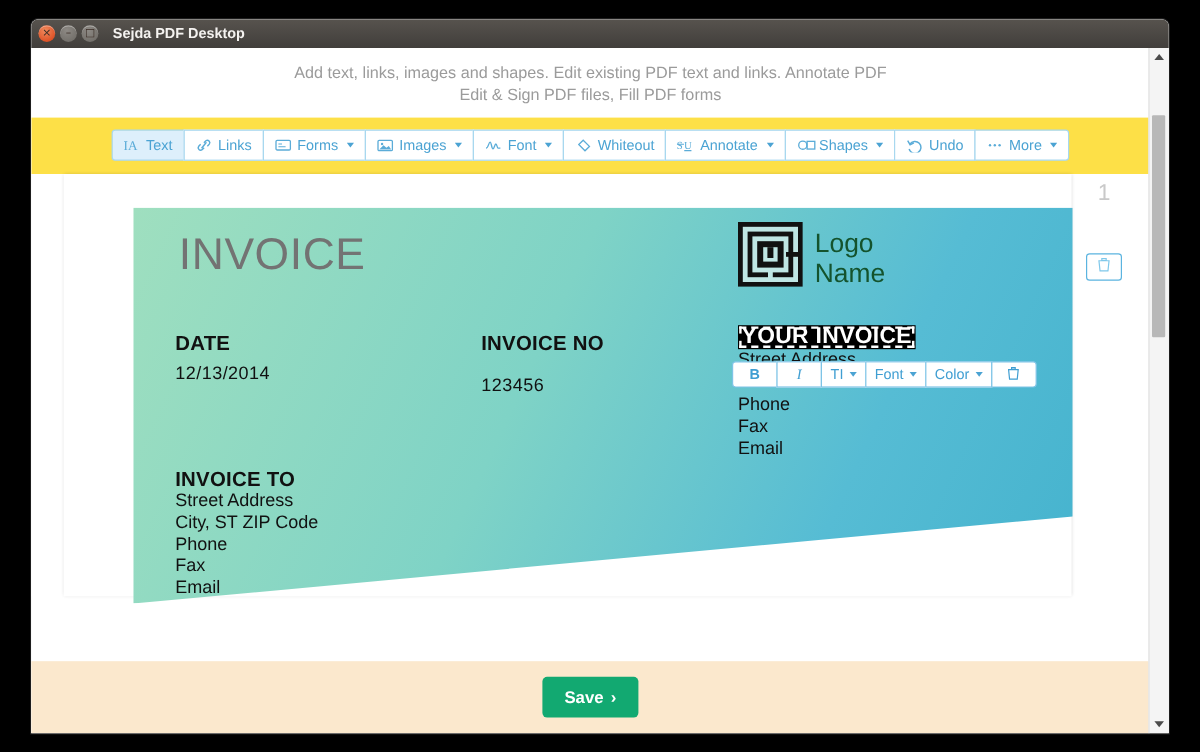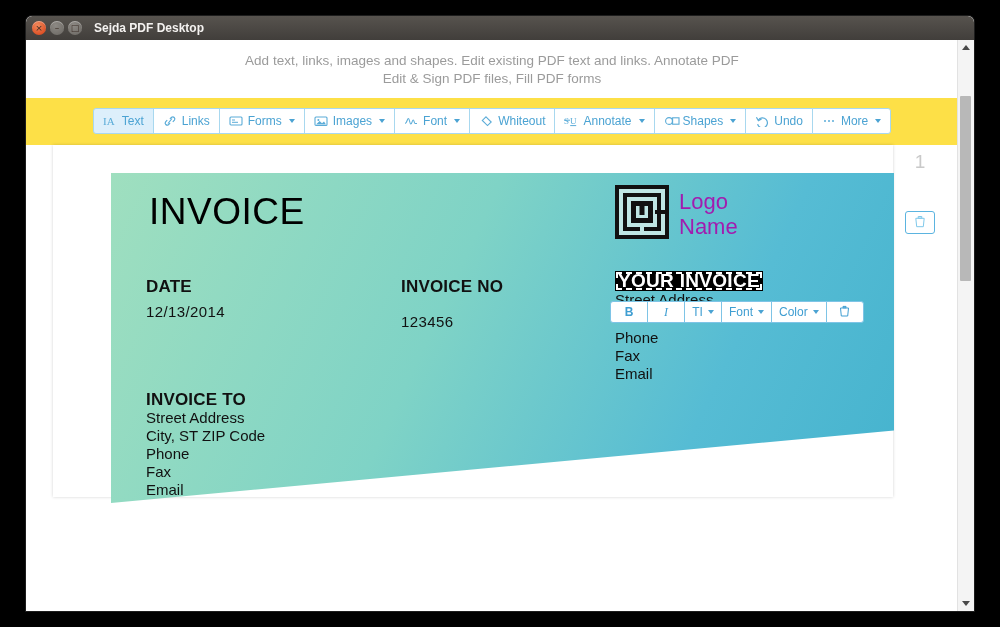--- a/index.html
+++ b/index.html
@@ -53,38 +53,38 @@
     color:#aecfe0;font-size:12px;padding:5px 11px;cursor:pointer;
   }
   
   .pagearea{position:relative;background:#fff;height:352px;}
   .page{position:absolute;left:27px;top:0;width:840px;height:352px;background:#fff;
         box-shadow:0 0 3px rgba(0,0,0,.18);}
   .invoice{position:absolute;left:58px;top:28px;width:783px;height:330px;overflow:hidden;}
   .invbg{position:absolute;inset:0;background:linear-gradient(115deg,#9fdfbf 0%,#7fd3c6 42%,#56bcd4 75%,#45b3ce 100%);
         clip-path:polygon(0 0,100% 0,100% 78%,0 100%);}
   .inv-inner{position:absolute;inset:0;color:#111;}
-  .inv-title{position:absolute;left:38px;top:18px;font-size:37px;letter-spacing:.5px;color:#000000;
+  .inv-title{position:absolute;left:38px;top:18px;font-size:37px;letter-spacing:.5px;color:#737373;
              font-family:"Liberation Sans",sans-serif;font-weight:400;}
   .lbl{font-weight:bold;font-size:17px;letter-spacing:.2px;}
   .val{font-size:15px;}
   .blk-date{position:absolute;left:35px;top:104px;}
   .blk-date .val{margin-top:6px;letter-spacing:.4px;}
   .blk-no{position:absolute;left:290px;top:104px;}
   .blk-no .val{margin-top:16px;letter-spacing:.4px;}
   .blk-to{position:absolute;left:35px;top:218px;line-height:18px;}
   .blk-to .val{font-size:15px;}
   .blk-co{position:absolute;left:504px;top:98px;line-height:18px;}
   .blk-co .val{font-size:15px;}
   .sel-text{
     display:inline-block;background:#000;color:#fff;font-weight:bold;font-size:19px;
     padding:1px 3px;letter-spacing:.3px;outline:2px dashed #fff;outline-offset:-3px;
   }
   .logo{position:absolute;left:504px;top:12px;display:flex;align-items:center;gap:10px;}
-  .logo-name{font-size:22px;line-height:25px;color:#a21caf;}
+  .logo-name{font-size:22px;line-height:25px;color:#14532d;}
   
   .fmtbar{position:absolute;left:500px;top:128px;display:flex;z-index:5;}
   .fbtn{
     height:20px;min-width:22px;padding:0 7px;background:#fff;border:1px solid #7ec4e6;
     margin-left:-1px;display:flex;align-items:center;justify-content:center;gap:3px;
     color:#3f9ed2;font-size:12px;cursor:pointer;
   }
   .fbtn:first-child{border-radius:3px 0 0 3px;}
   .fbtn:last-child{border-radius:0 3px 3px 0;}
   
@@ -338,20 +338,26 @@
               <svg width="12" height="13" viewBox="0 0 12 13">
                   <path d="M1.8 3.3h8.4l-.9 8.4H2.7zM4.2 1.5h3.6v1.6H4.2z" fill="none" stroke="#7fc8ea" stroke-width="1"></path>
                 </svg>
             </span>
           </div>
         </div>
       </div>
 
     </div>
 
+    <div class="bottombar">
+      <div class="savebtn">
+        <span>Save</span>
+        <span>›</span>
+      </div>
+    </div>
 
     <div class="vscroll">
       <div class="sarrow">
           <div class="tri tri-up"></div>
         </div>
       <div class="sthumb"></div>
       <div class="sarrow" style="position:absolute;bottom:0;left:0;right:0">
           <div class="tri tri-dn"></div>
         </div>
     </div>

